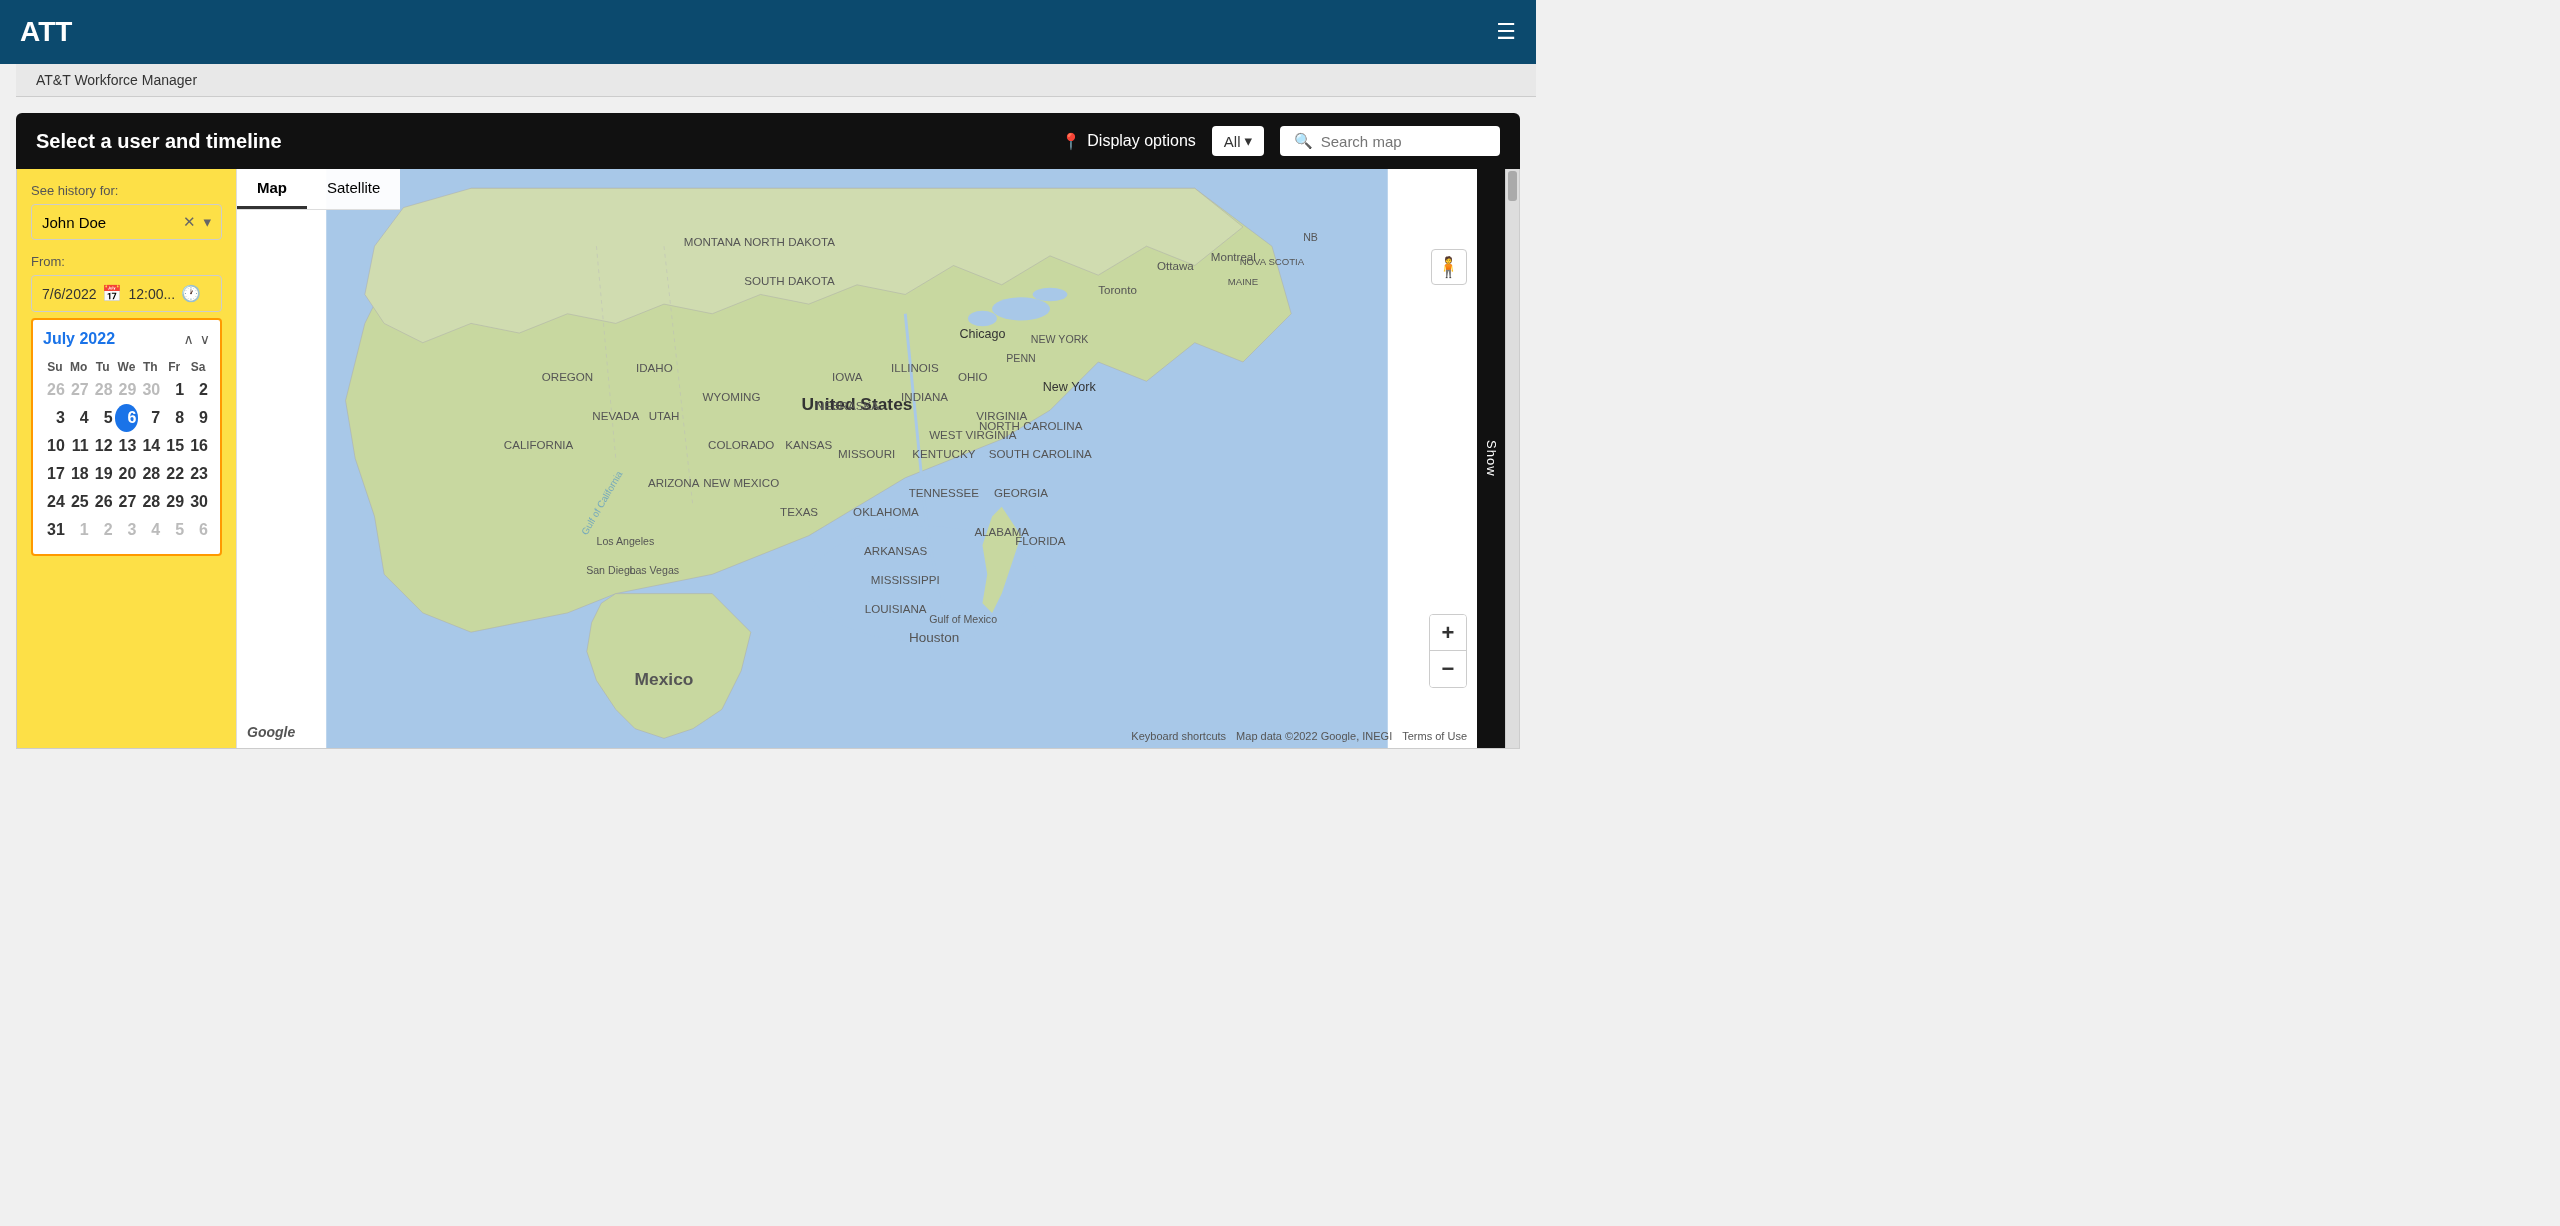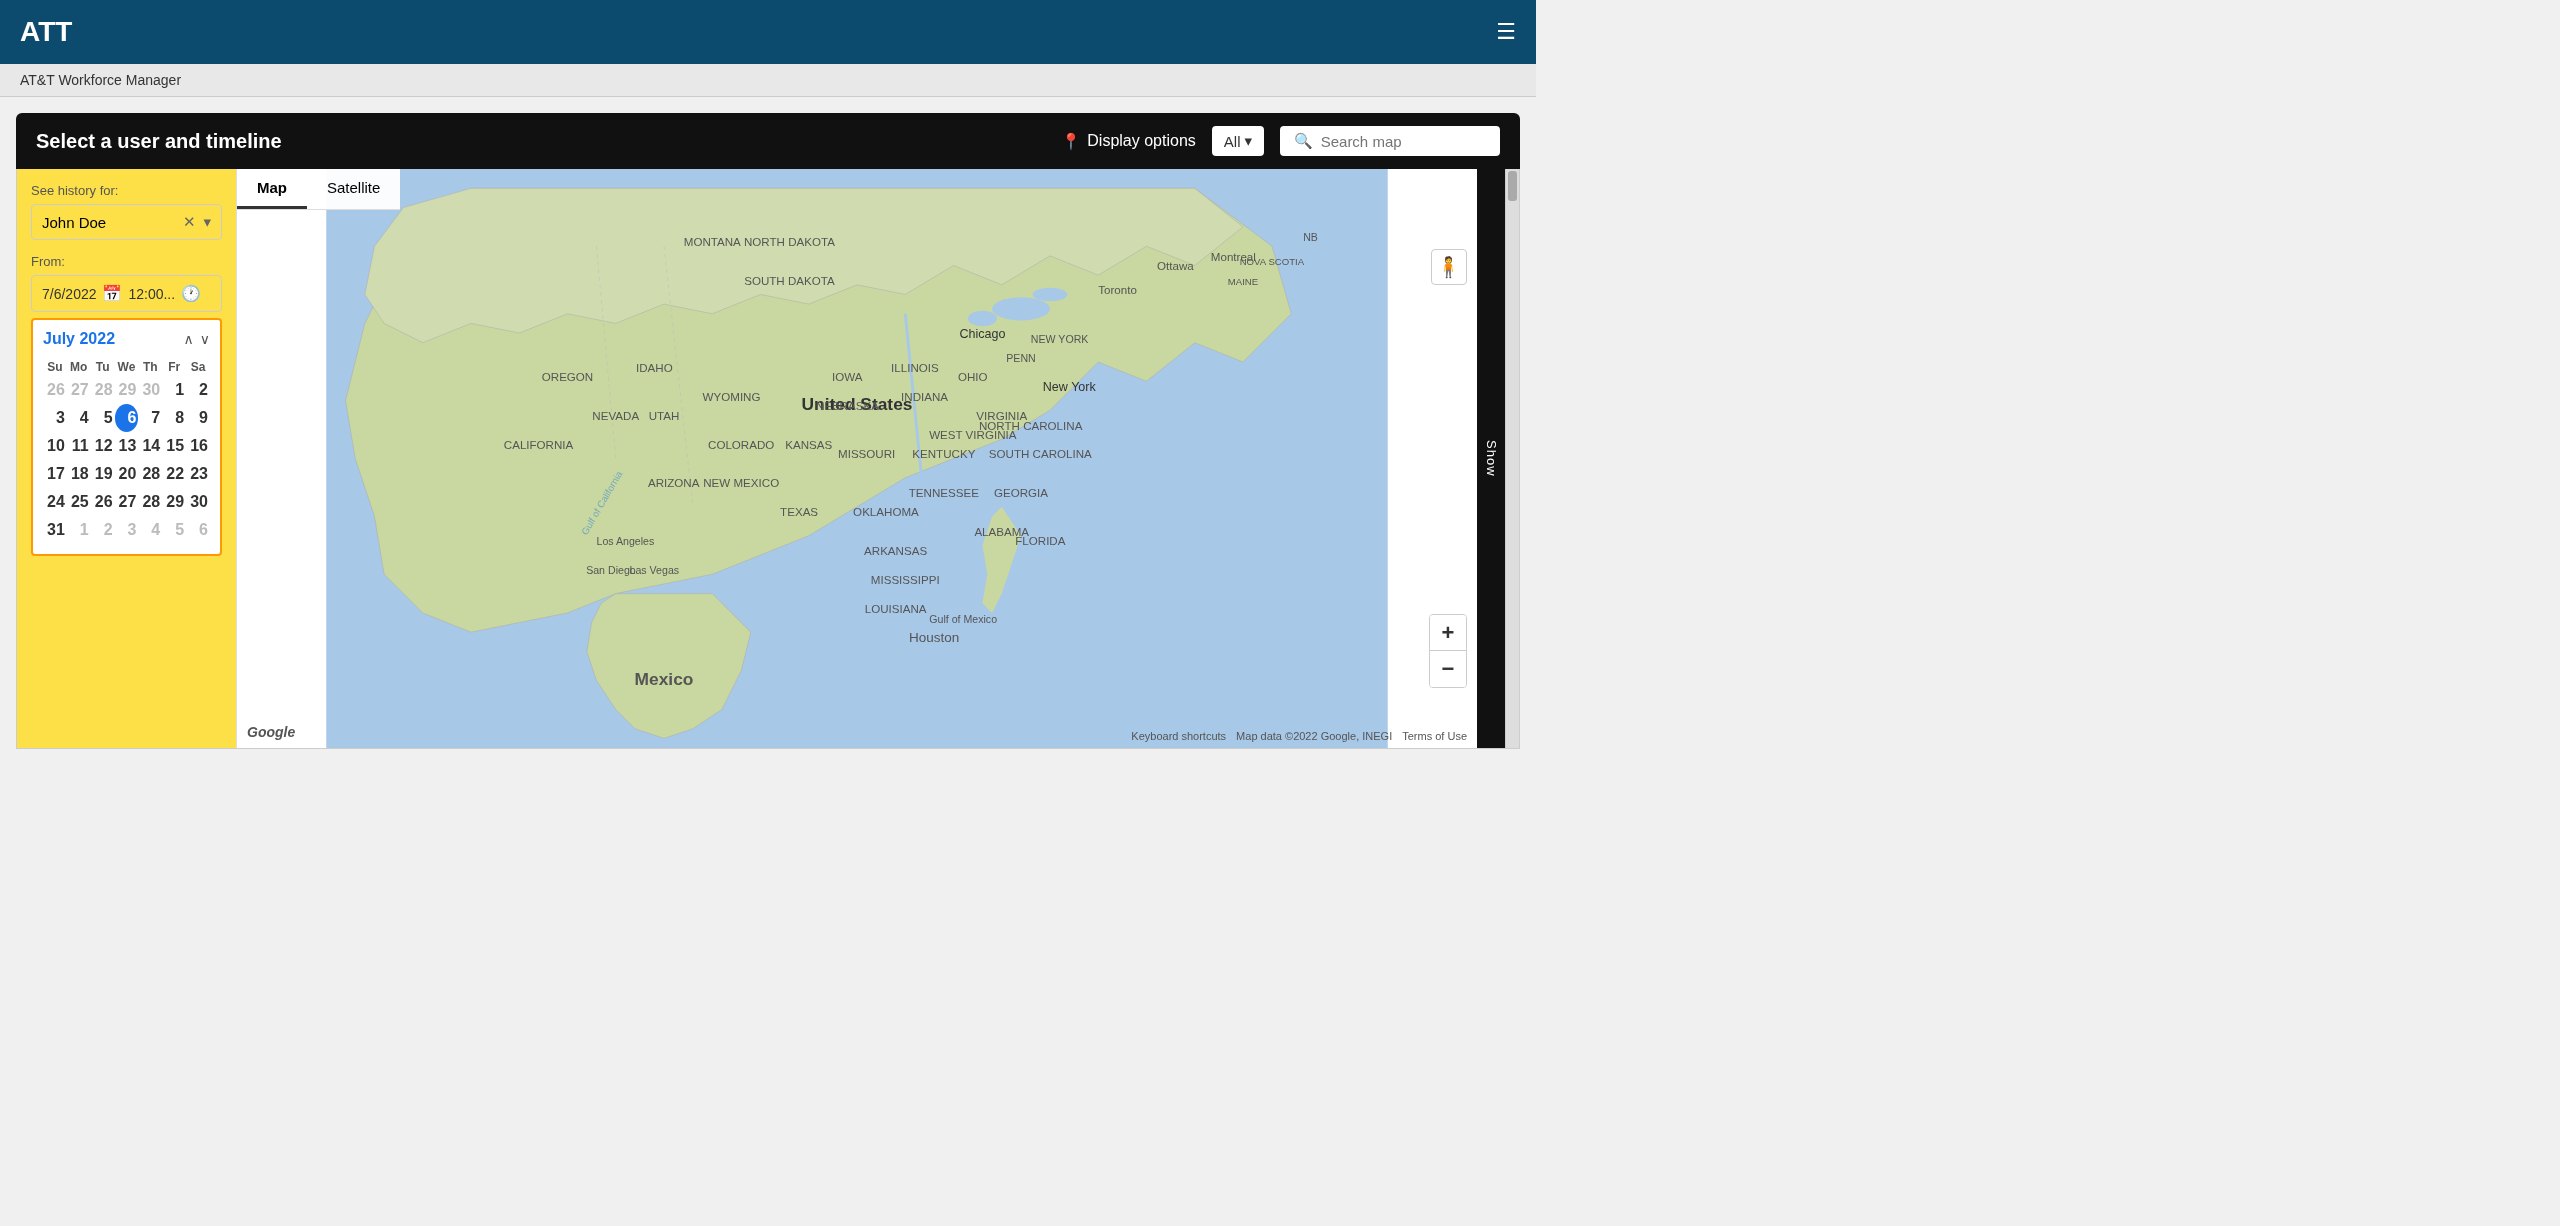--- a/index.html
+++ b/index.html
@@ -18,20 +18,21 @@
     .top-nav-title { font-size: 28px; font-weight: bold; }
     .hamburger { font-size: 22px; cursor: pointer; }
 
     
     .subtitle-bar {
       background: #e8e8e8;
       padding: 8px 20px;
       font-size: 14px;
       color: #333;
       border-bottom: 1px solid #ccc;
+      margin-left: 16px;
     }
 
     
     .main-content {
       display: flex;
       flex-direction: column;
       padding: 16px;
       height: calc(768px - 64px - 36px);
     }
 

